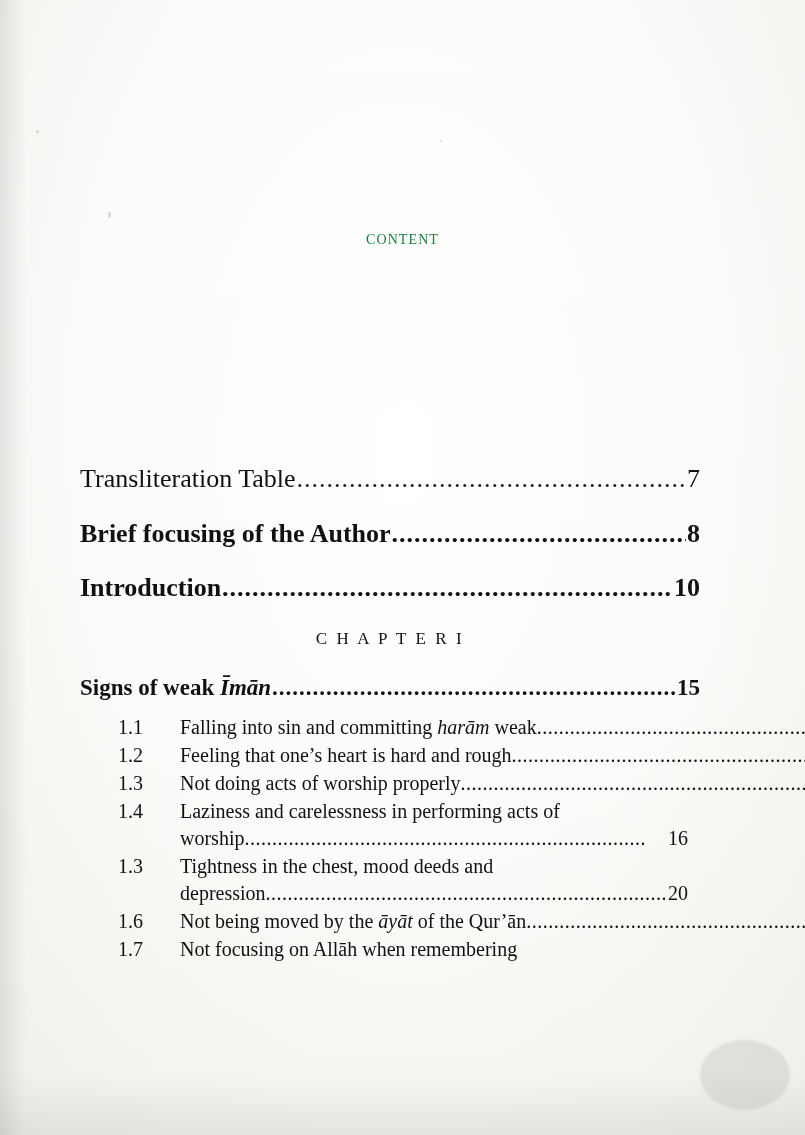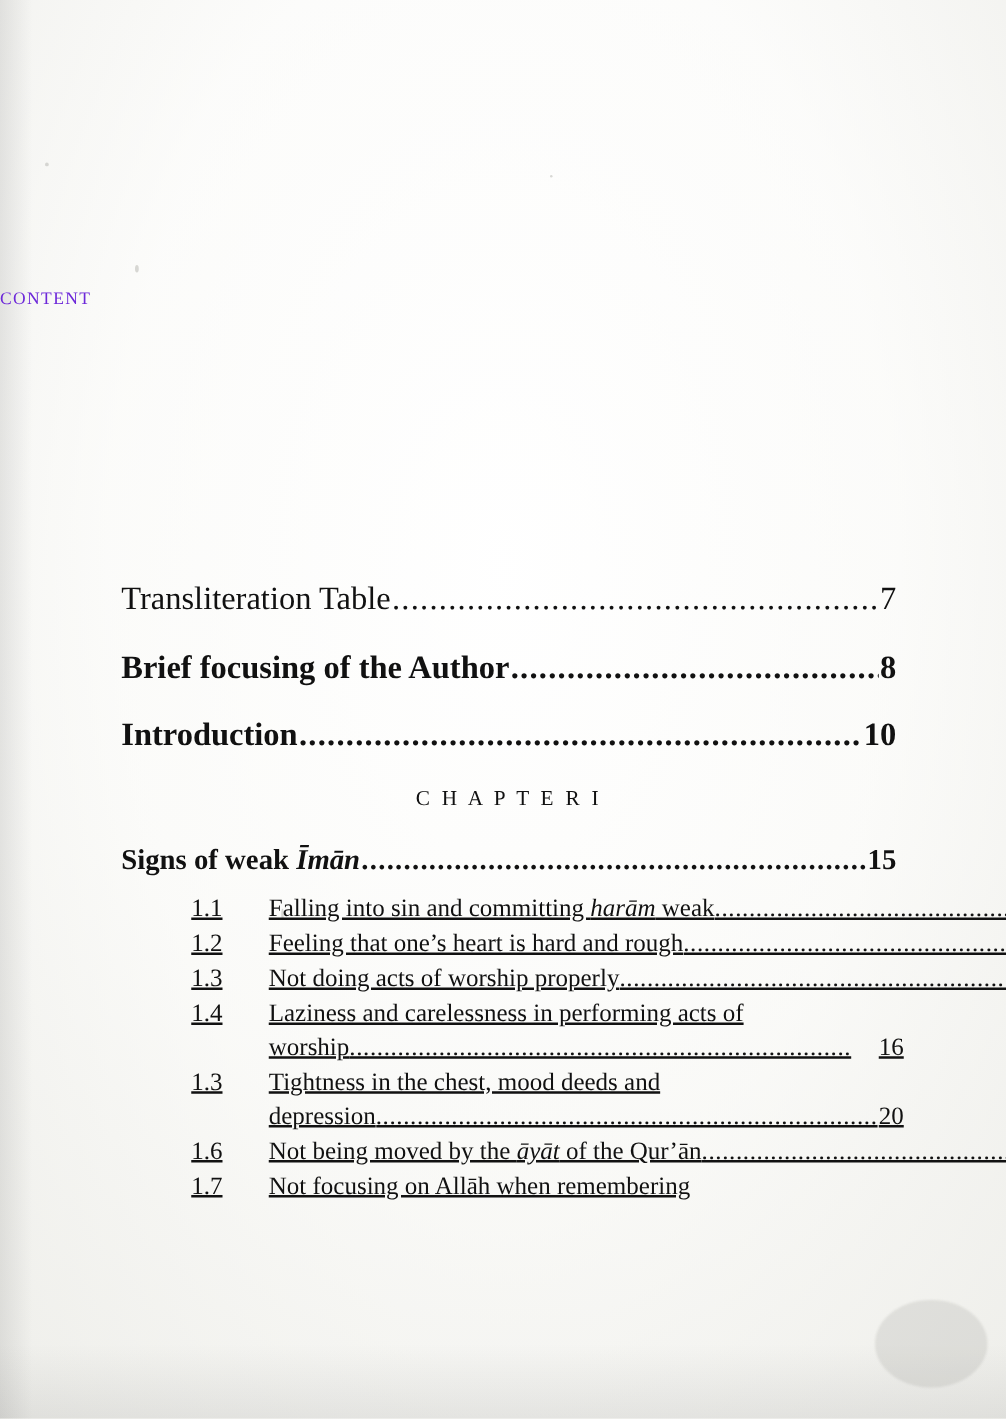--- a/index.html
+++ b/index.html
@@ -40,29 +40,30 @@
     position: relative;
     width: 805px;
     height: 1135px;
   }
 
   .heading-content {
     position: absolute;
     top: 232px;
     left: 0;
     width: 805px;
+    text-align: center;
     font-size: 14px;
     letter-spacing: 1.1px;
-    color: #6d28d9;
+    color: #15803d;
   }
 
   .toc {
     position: absolute;
     top: 465px;
-    left: 97px;
+    left: 80px;
     width: 620px;
   }
 
   .entry {
     display: flex;
     align-items: baseline;
     white-space: nowrap;
   }
   .entry .txt {
     flex: 0 0 auto;
@@ -95,23 +96,22 @@
     margin: 1px 0 26px 0;
   }
 
   .lvl1.chapter-title {
     font-weight: bold;
     font-size: 23px;
     margin-bottom: 14px;
   }
 
   .sub-list {
-    margin-left: 56px;
+    margin-left: 38px;
     width: 570px;
-    text-decoration: underline;
   }
   .sub {
     display: flex;
     font-size: 20px;
     line-height: 1.35;
     margin-bottom: 1px;
   }
   .sub .num {
     flex: 0 0 62px;
   }

